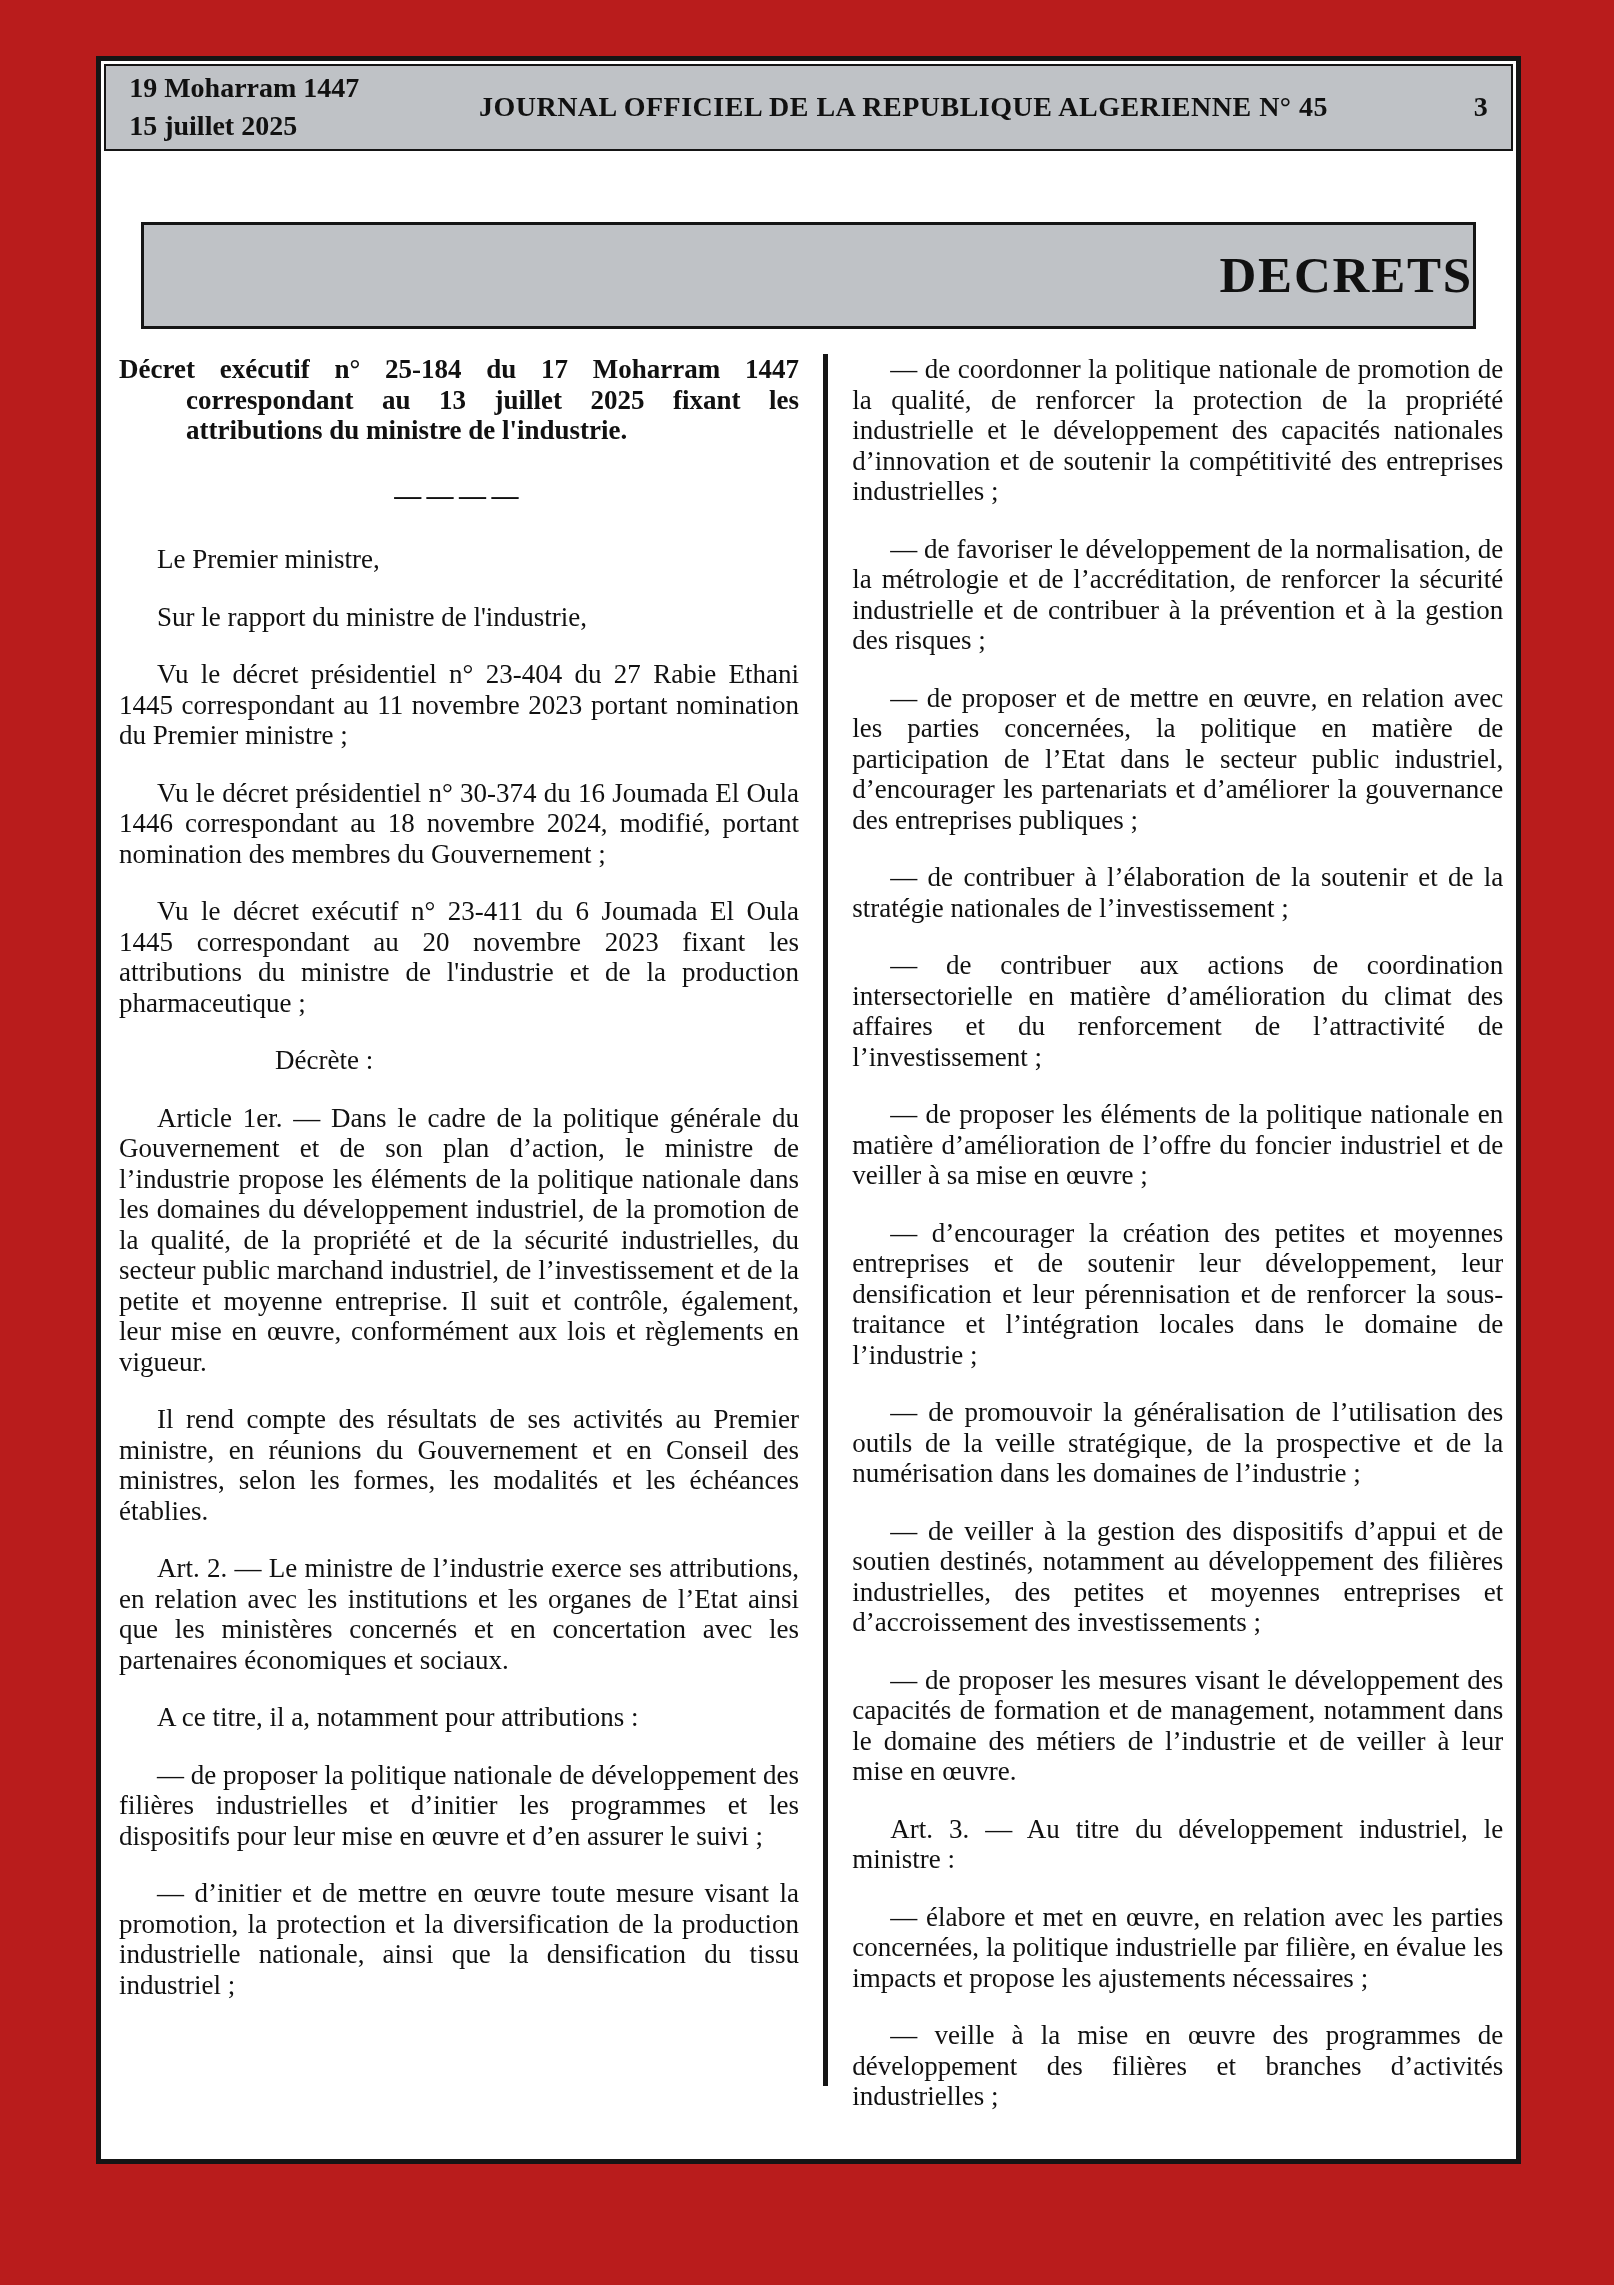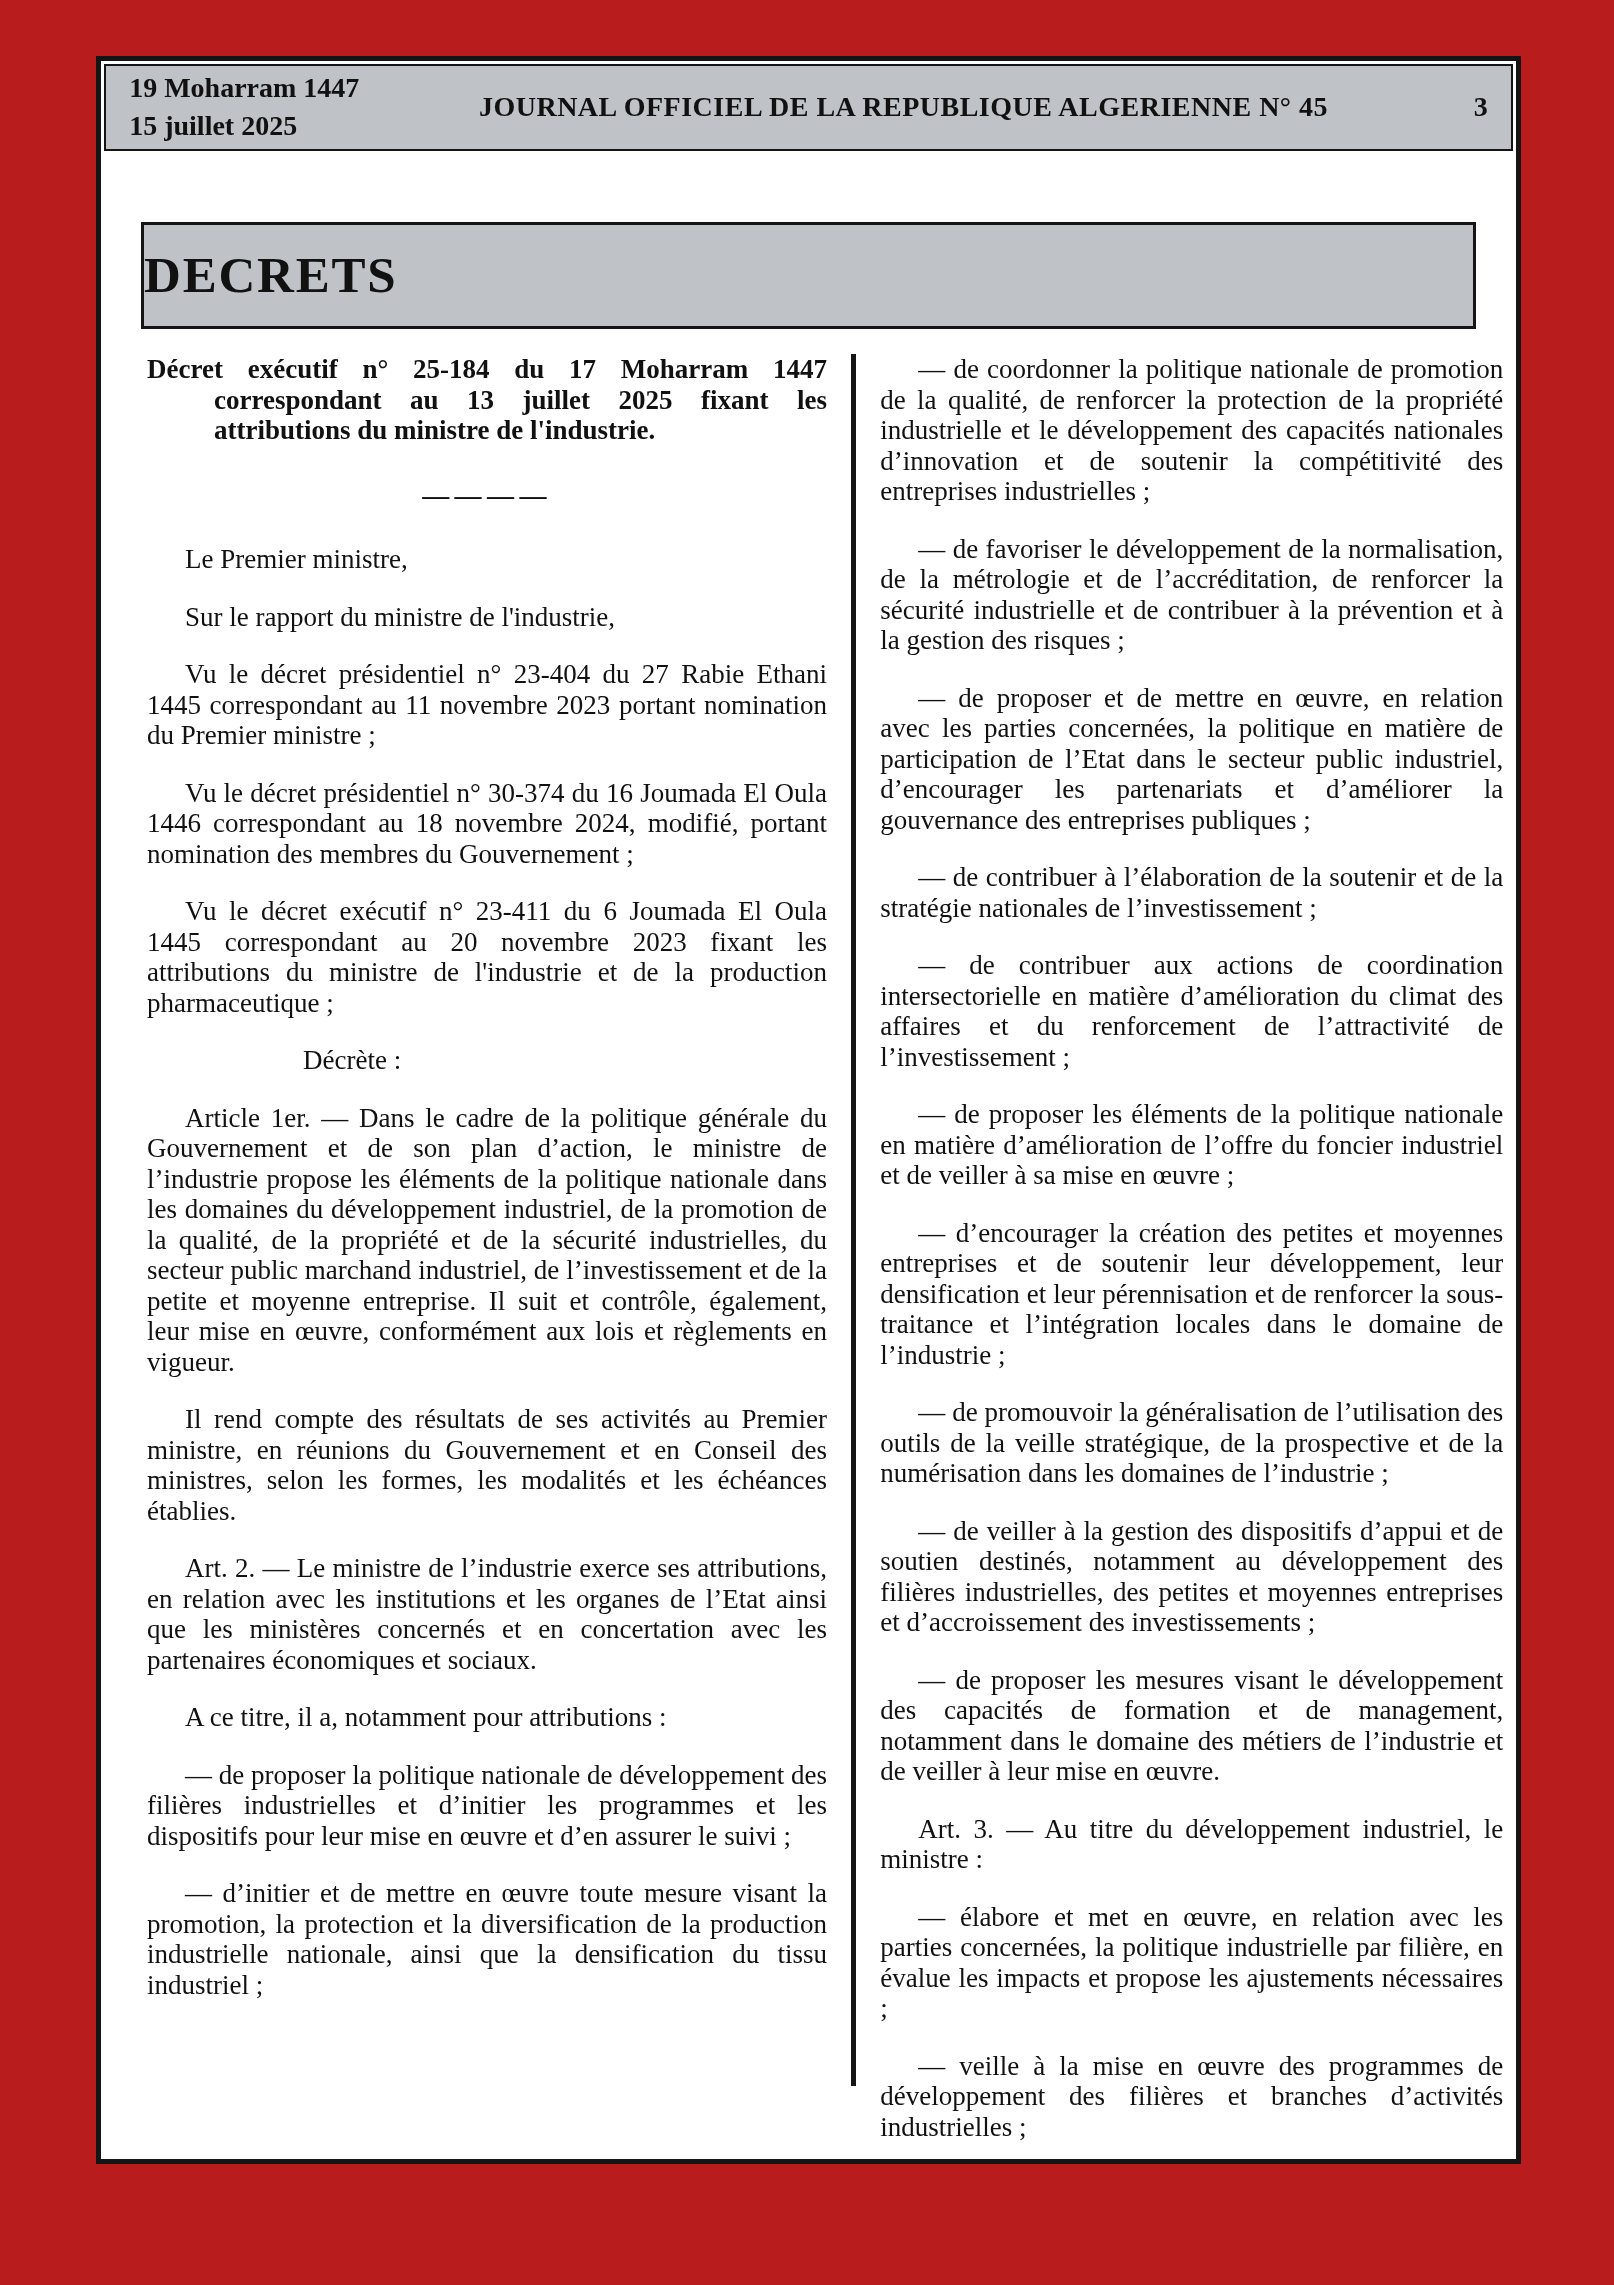--- a/index.html
+++ b/index.html
@@ -30,31 +30,31 @@
   .h-left { width: 253px; font-size: 28px; font-weight: bold; line-height: 1.35; }
   .h-center { flex: 1; text-align: center; font-size: 28px; font-weight: bold; letter-spacing: 0.5px; }
   .h-right { width: 63px; text-align: right; font-size: 28px; font-weight: bold; }
   .decrets-box {
     margin: 71px 40px 0 40px;
     height: 101px;
     background: #bfc2c6;
     border: 3.6px solid #151515;
     display: flex;
     align-items: center;
-    justify-content: flex-start;
+    justify-content: flex-end;
     font-size: 51px;
     font-weight: bold;
     letter-spacing: 1.8px;
   }
   .columns {
     display: flex;
     margin: 20px 12.7px 0 18px;
   }
   .col { font-size: 27px; }
-  .col-left  { width: 680px; margin-left: 28px; }
+  .col-left  { width: 680px; }
   .col-right { flex: 1; }
   .divider {
     width: 4.5px;
     background: #151515;
     height: 1732px;
     margin: 5.4px 24.4px 0 24.4px;
     flex: none;
   }
   .para { margin: 27px 0; text-align: justify; line-height: 1.13; }
   .para:first-child { margin-top: 5.4px; }

